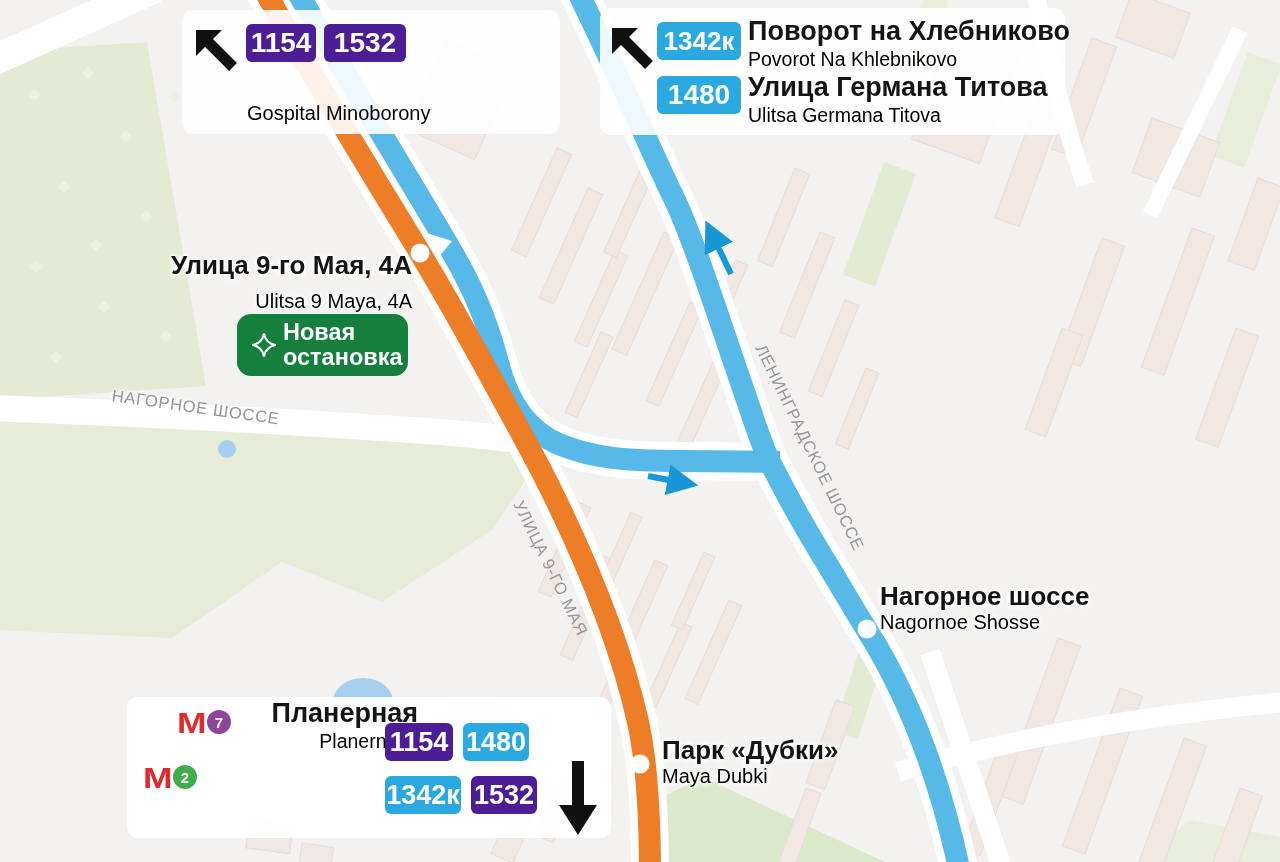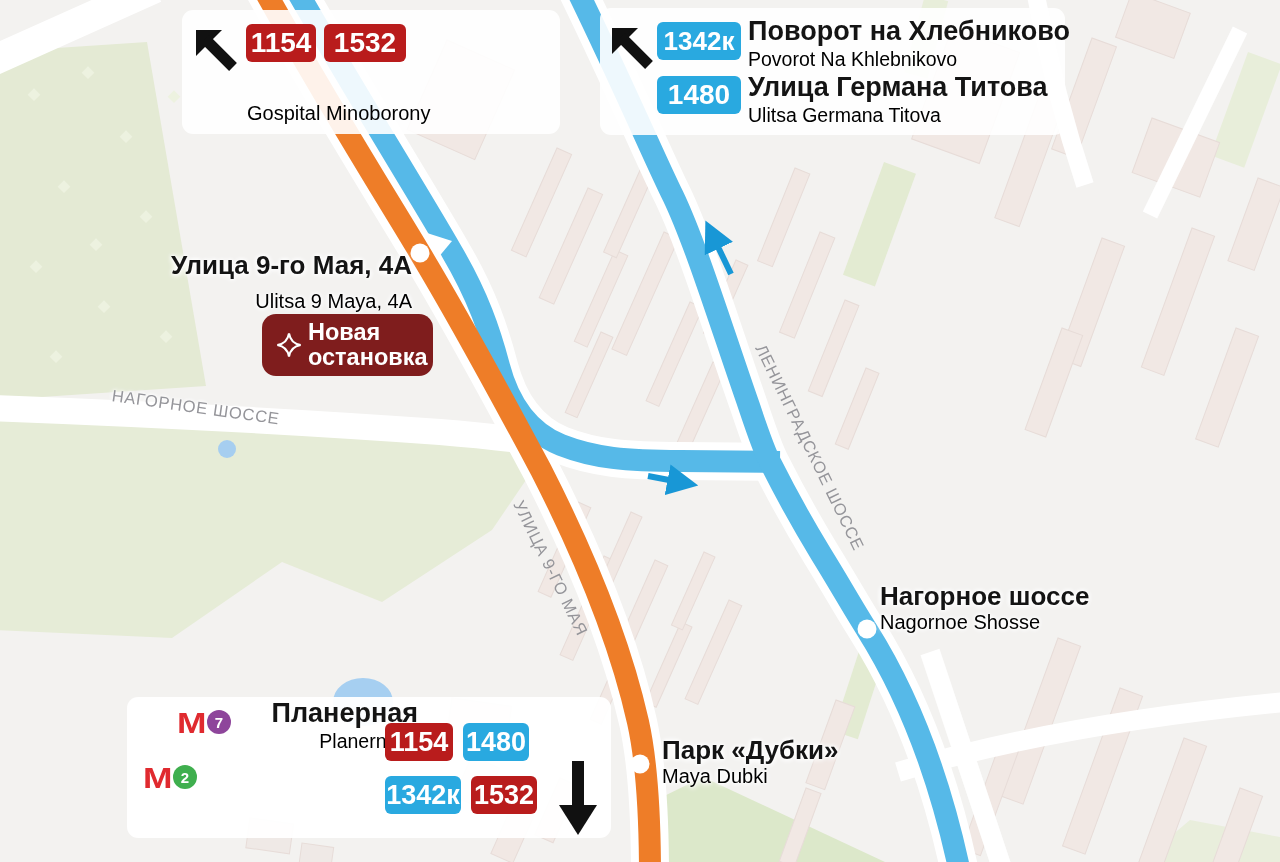--- a/index.html
+++ b/index.html
@@ -6,28 +6,28 @@
   body{font-family:"Liberation Sans",sans-serif;}
   .canvas{position:relative;width:1280px;height:862px;overflow:hidden;background:#F3F2F0;}
   .abs{position:absolute;}
   .map-svg{position:absolute;left:0;top:0;}
   .panel{position:absolute;background:rgba(255,255,255,0.9);border-radius:11px;}
   .title{font-weight:700;color:#141414;white-space:nowrap;}
   .sub{color:#000000;white-space:nowrap;}
   .halo{text-shadow:0 0 3px #fff,0 0 5px #fff,0 0 7px #fff,0 1px 6px #fff;}
   .badge{position:absolute;display:flex;align-items:center;justify-content:center;
          color:#fff;font-weight:700;border-radius:6px;white-space:nowrap;}
-  .badge.orange{background:#b91c1c;}
+  .badge.orange{background:#4c1d95;}
   .badge.blue{background:#29A9E0;}
   .sign-badge{height:38px;font-size:28px;}
   .metro-badge{height:38px;font-size:27px;}
   .road-label{position:absolute;color:#95959A;font-size:16.5px;letter-spacing:.8px;
               white-space:nowrap;transform-origin:left center;}
   .new-stop-badge{position:absolute;left:237px;top:314px;width:171px;height:62px;
-                  background:#7f1d1d;border-radius:14px;color:#fff;margin-left:25px;}
+                  background:#15803d;border-radius:14px;color:#fff;}
   .metro-logo{position:absolute;color:#E02A2F;font-weight:700;font-size:30px;
               transform:scaleX(1.18);transform-origin:left center;line-height:30px;}
   .line-circle{position:absolute;width:24px;height:24px;border-radius:50%;display:flex;
                align-items:center;justify-content:center;color:#fff;font-size:15px;font-weight:700;}
   .name-col{position:absolute;text-align:right;}
   .name-col .title{font-size:27px;line-height:32px;}
   .name-col .sub{font-size:19.5px;line-height:24px;}
 </style>
 </head>
 <body>

